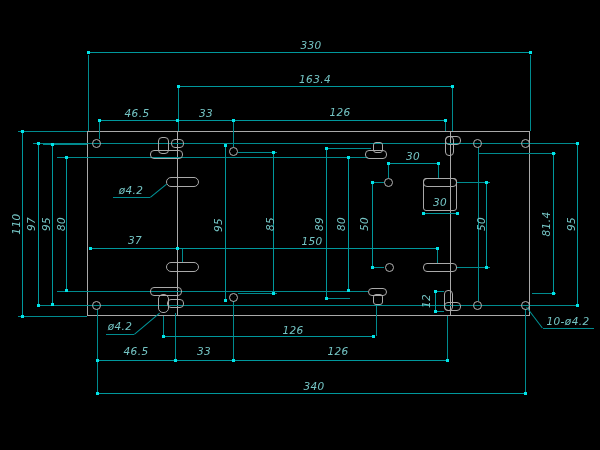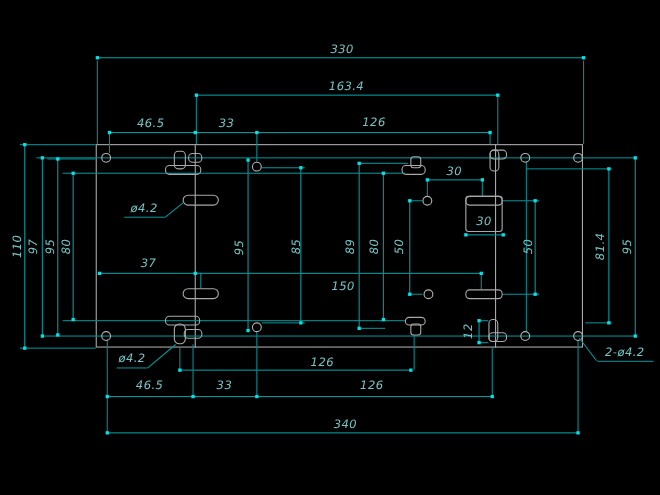--- a/index.html
+++ b/index.html
@@ -168,30 +168,30 @@
     <div class="mk" style="left: 576px; top: 304px;"></div>
     <div class="mk" style="left: 434px; top: 290px;"></div>
     <div class="mk" style="left: 434px; top: 310px;"></div>
     <span class="lbl" style="left: 311px; top: 45px;">330</span>
     <span class="lbl" style="left: 315px; top: 79px;">163.4</span>
     <span class="lbl" style="left: 137px; top: 113px;">46.5</span>
     <span class="lbl" style="left: 206px; top: 113px;">33</span>
     <span class="lbl" style="left: 340px; top: 112px;">126</span>
     <span class="lbl" style="left: 131px; top: 190px;">ø4.2</span>
     <span class="lbl" style="left: 135px; top: 240px;">37</span>
-    <span class="lbl" style="left: 312px; top: 241px; margin-top: 20px;">150</span>
+    <span class="lbl" style="left: 312px; top: 241px;">150</span>
     <span class="lbl" style="left: 413px; top: 156px;">30</span>
     <span class="lbl" style="left: 440px; top: 202px;">30</span>
     <span class="lbl" style="left: 293px; top: 330px;">126</span>
     <span class="lbl" style="left: 136px; top: 351px;">46.5</span>
     <span class="lbl" style="left: 204px; top: 351px;">33</span>
     <span class="lbl" style="left: 338px; top: 351px;">126</span>
     <span class="lbl" style="left: 314px; top: 386px;">340</span>
     <span class="lbl" style="left: 120px; top: 326px;">ø4.2</span>
-    <span class="lbl" style="left: 568px; top: 321px;">2-ø4.2</span>
+    <span class="lbl" style="left: 568px; top: 321px;">10-ø4.2</span>
     <span class="lbl rot" style="left: 16px; top: 224px;">110</span>
     <span class="lbl rot" style="left: 31px; top: 224px;">97</span>
     <span class="lbl rot" style="left: 46px; top: 224px;">95</span>
     <span class="lbl rot" style="left: 61px; top: 224px;">80</span>
     <span class="lbl rot" style="left: 218px; top: 225px;">95</span>
     <span class="lbl rot" style="left: 270px; top: 224px;">85</span>
     <span class="lbl rot" style="left: 319px; top: 224px;">89</span>
     <span class="lbl rot" style="left: 341px; top: 224px;">80</span>
     <span class="lbl rot" style="left: 364px; top: 224px;">50</span>
     <span class="lbl rot" style="left: 481px; top: 224px;">50</span>

